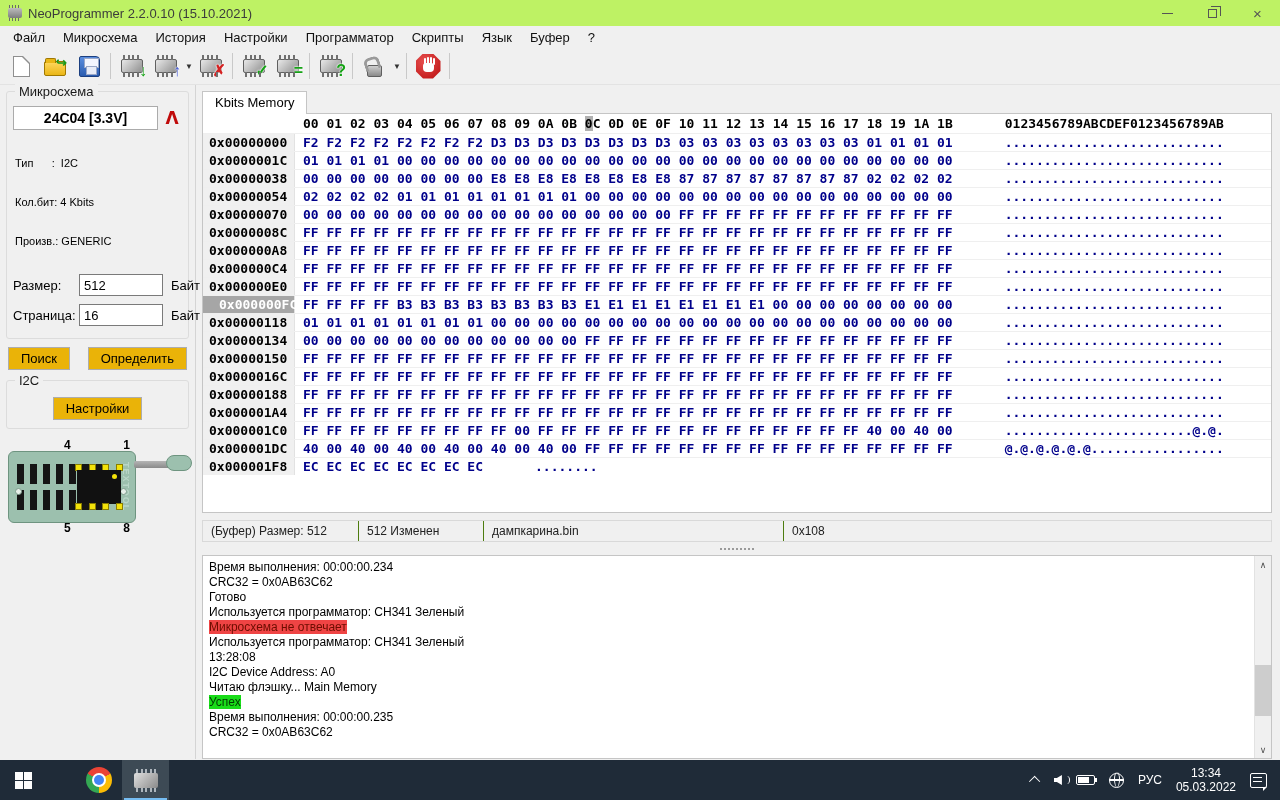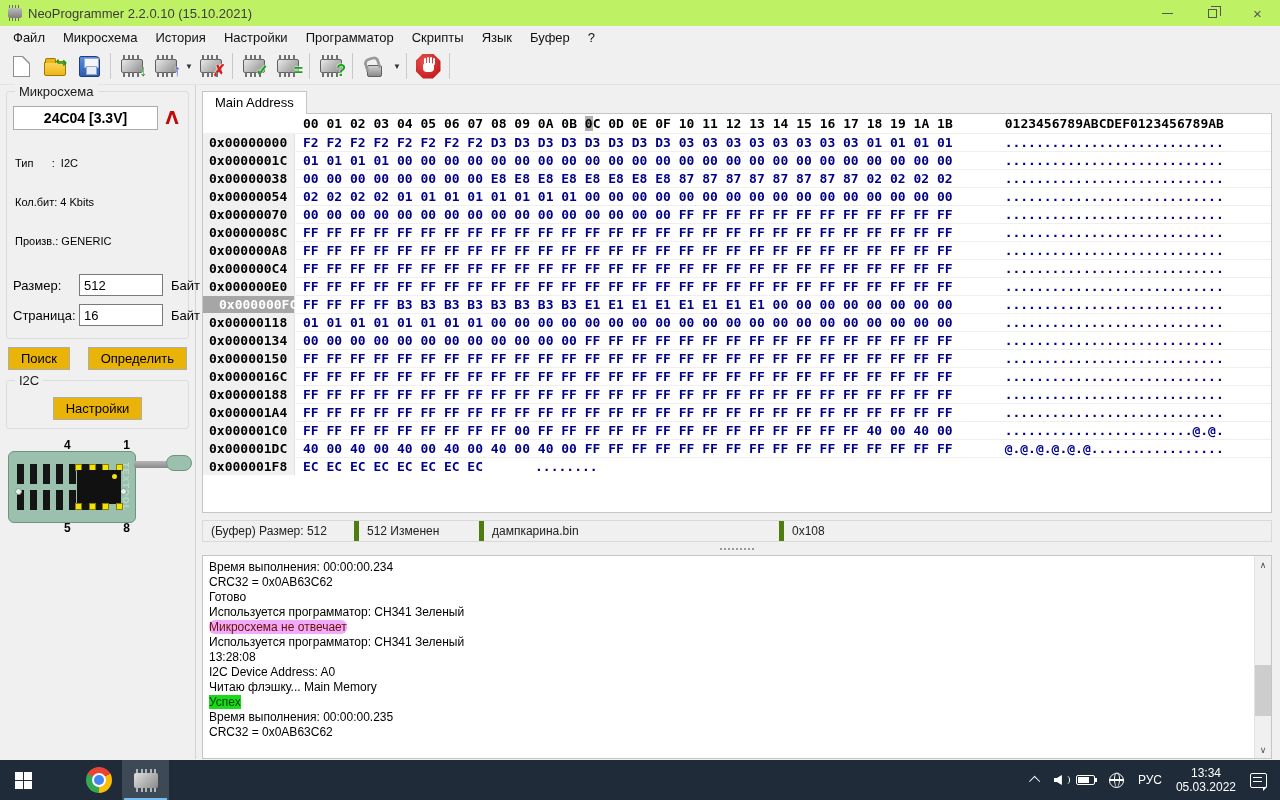--- a/index.html
+++ b/index.html
@@ -99,33 +99,33 @@
   .hexheader .hh-cols .cur { background:#b0b0b0; }
   .hexheader .hh-ascii { margin-left:52px; color:#000; }
   .hexrow { display:flex; height:18px; line-height:18px; border-top:1px solid #efefef; white-space:pre; }
   .hexrow .addr { width:92px; flex:none; background:#f0f0f0; color:#000; padding-left:6px; border-right:1px solid #e2e2e2; }
   .hexrow .addr.sel { background:#a6a6a6; color:#fff;padding-left:16px; }
   .hexrow .bytes { margin-left:8px; color:#00008B; }
   .hexrow .ascii { margin-left:52px; color:#00008B; }
 
   
   .statusbar { height:22px; margin-top:7px; background:#f0f0f0; border:1px solid #d9d9d9; display:flex; align-items:center; font-size:12px; color:#222; }
-  .scell { padding:0 8px; height:100%; display:flex; align-items:center; border-right:5px solid #4d7c0f; }
+  .scell { padding:0 8px; height:100%; display:flex; align-items:center; border-right:1px solid #4d7c0f; }
   .scell:nth-child(1){ width:156px; flex:none; } .scell:nth-child(2){ width:125px; flex:none; }
   .scell:nth-child(3){ width:300px; flex:none; } .scell:nth-child(4){ flex:1; border-right:none; }
 
   
   .hsplit { height:13px; display:flex; align-items:center; justify-content:center; }
   .hsplit .grip { width:36px; height:4px; background-image:radial-gradient(#9a9a9a 1px, transparent 1.2px); background-size:4px 4px; }
 
   
   .logwrap { flex:1; display:flex; background:#fff; border:1px solid #c5c5c5; min-height:0; }
   .log { flex:1; padding:4px 6px; font-size:12px; line-height:15px; overflow:hidden; }
   .logline { white-space:pre; }
-  .logline .hl-red { background:#f0abfc; color:#6d0d00;border-radius:6px; }
+  .logline .hl-red { background:#ef4444; color:#6d0d00; }
   .logline .hl-green { background:#19dc19; color:#033a03; }
   .logscroll { width:17px; flex:none; background:#f0f0f0; border-left:1px solid #e2e2e2; display:flex; flex-direction:column; }
   .sarrow { height:17px; display:flex; align-items:center; justify-content:center; font-size:9px; color:#505050; }
   .strack { flex:1; position:relative; }
   .sthumb { position:absolute; left:0; right:0; top:55%; height:30%; background:#cdcdcd; }
 
   
   .taskbar { position:absolute; left:0; bottom:0; width:1280px; height:40px; background:#1f2b38; display:flex; align-items:stretch; color:#fff; }
   .tb-left { display:flex; }
   .tb-tile { width:47px; display:flex; align-items:center; justify-content:center; position:relative; }
@@ -313,21 +313,21 @@
         <span>5</span>
         <span>8</span>
       </div>
       <div class="lever-rod"></div>
       <div class="lever-handle"></div>
     </div>
   </div>
 
   <div class="mainarea">
     <div class="tabstrip">
-      <div class="tab">Main Address</div>
+      <div class="tab">Kbits Memory</div>
     </div>
 
     <div class="hexpanel">
       <div class="hexheader">
         <span class="hh-addr"></span>
         <span class="hh-cols"><span>00</span> <span>01</span> <span>02</span> <span>03</span> <span>04</span> <span>05</span> <span>06</span> <span>07</span> <span>08</span> <span>09</span> <span>0A</span> <span>0B</span> <span><span class="cur">0</span>C</span> <span>0D</span> <span>0E</span> <span>0F</span> <span>10</span> <span>11</span> <span>12</span> <span>13</span> <span>14</span> <span>15</span> <span>16</span> <span>17</span> <span>18</span> <span>19</span> <span>1A</span> <span>1B</span></span>
         <span class="hh-ascii">0123456789ABCDEF0123456789AB</span>
       </div>
       <div>
           <div class="hexrow"><span class="addr">0x00000000</span><span class="bytes">F2 F2 F2 F2 F2 F2 F2 F2 D3 D3 D3 D3 D3 D3 D3 D3 03 03 03 03 03 03 03 03 01 01 01 01</span><span class="ascii">............................</span></div>

